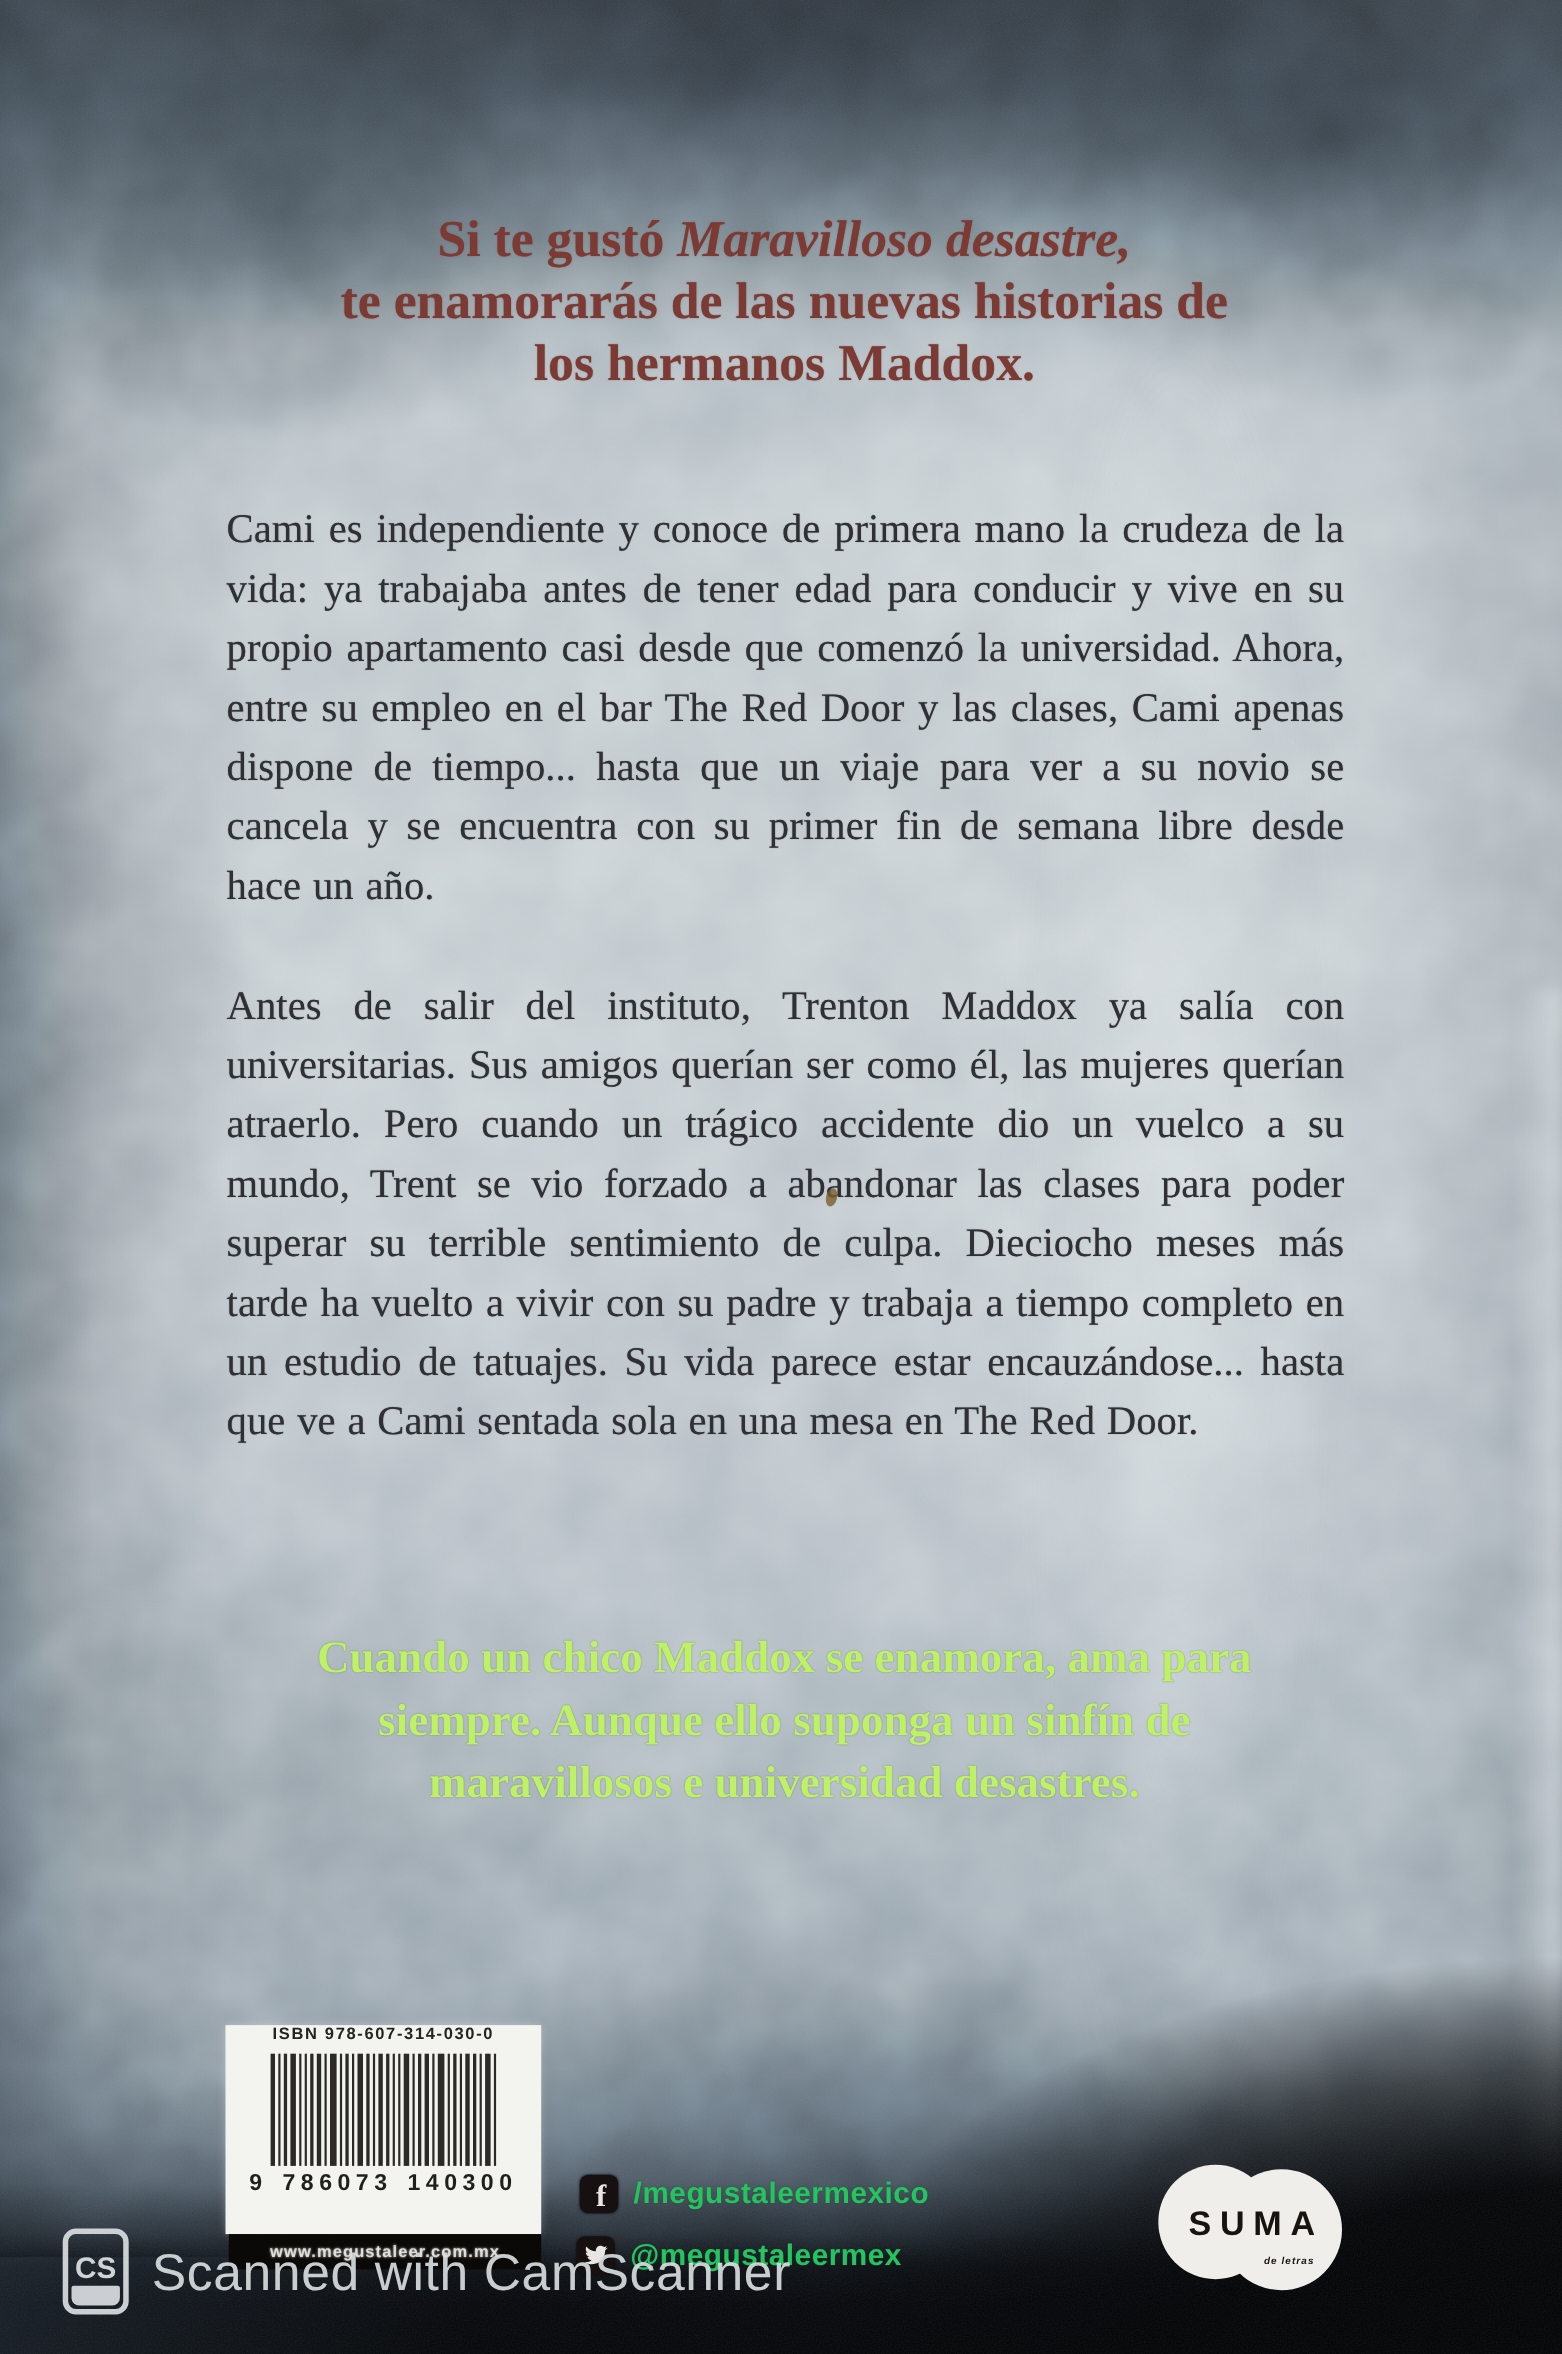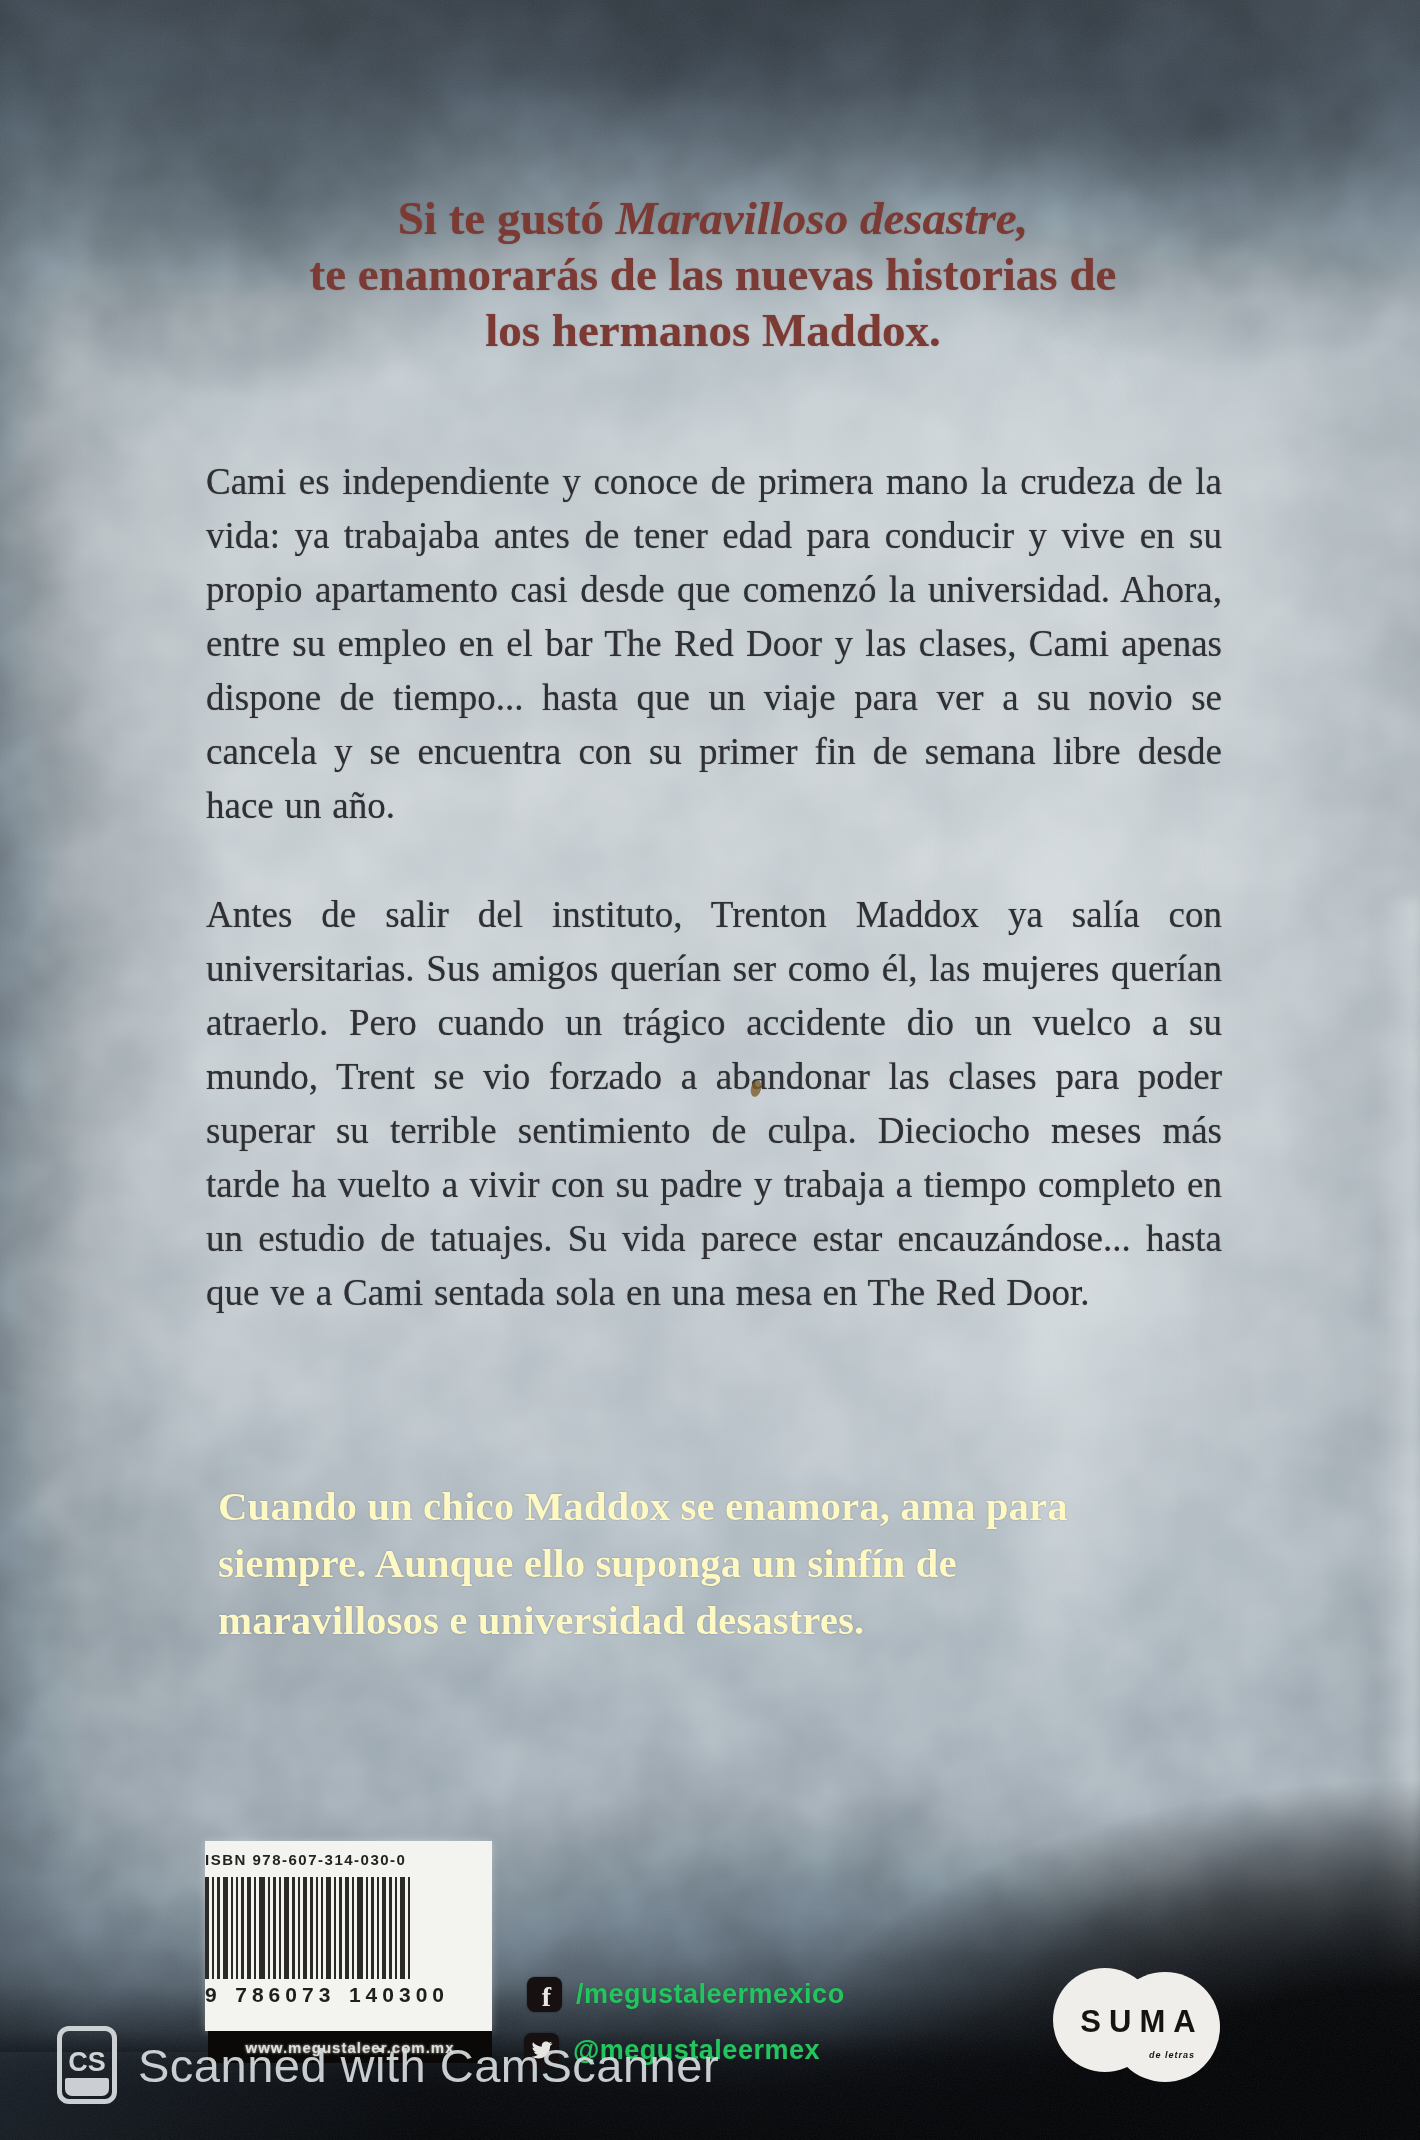--- a/index.html
+++ b/index.html
@@ -41,29 +41,29 @@
   .content{position:absolute;inset:0;z-index:10;}
   .quote-heading{position:absolute;left:140px;top:170px;width:1146px;text-align:center;
     font:700 47px/56px "Liberation Serif",serif;color:#7b3a33;
     text-shadow:0 0 1.2px rgba(110,52,46,0.55);margin-top:20px;}
   .qh-italic{font-style:italic;}
   .body-par{position:absolute;left:206px;width:1016px;margin:0;text-align:justify;
     font:400 37px/54px "Liberation Serif",serif;color:#2f3034;
     text-shadow:0 0 1px rgba(45,46,50,0.6);word-spacing:1.5px;}
   .par1{top:455px;}
   .par2{top:888px;}
-  .tagline-block{position:absolute;left:218px;top:1478px;width:990px;
-    font:700 41px/57px "Liberation Serif",serif;color:#fef9c3;
+  .tagline-block{position:absolute;left:218px;top:1478px;width:990px;text-align:center;
+    font:700 41px/57px "Liberation Serif",serif;color:#bef264;
     text-shadow:0 0 1.2px rgba(40,48,105,0.55);}
   .stain{position:absolute;left:751px;top:1080px;width:10px;height:17px;border-radius:50%;
     background:#7d5e2a;opacity:0.8;transform:rotate(14deg);}
   
   .barcode-box{position:absolute;left:205px;top:1841px;width:287px;height:190px;
-    background:#f3f3ef;box-sizing:border-box;padding-top:10px;
-    display:flex;flex-direction:column;
+    background:#f3f3ef;box-sizing:border-box;
+    display:flex;flex-direction:column;align-items:center;
     box-shadow:0 0 8px rgba(250,250,245,0.35);}
   .isbn-label{font:700 15px/18px "Liberation Sans",sans-serif;letter-spacing:1.5px;color:#23231f;}
   .bars{margin-top:8px;height:102px;display:flex;gap:3px;}
   .bar{background:#2b2a26;height:100%;}
   .digits{width:244px;display:flex;justify-content:space-between;margin-top:3px;
     font:700 21px/26px "Liberation Sans",sans-serif;color:#1f1f1c;letter-spacing:5px;}
   
   .social-row{position:absolute;display:flex;align-items:center;gap:14px;}
   .fb-row{left:527px;top:1977px;}
   .tw-row{left:524px;top:2022px;margin-top:11px;}

